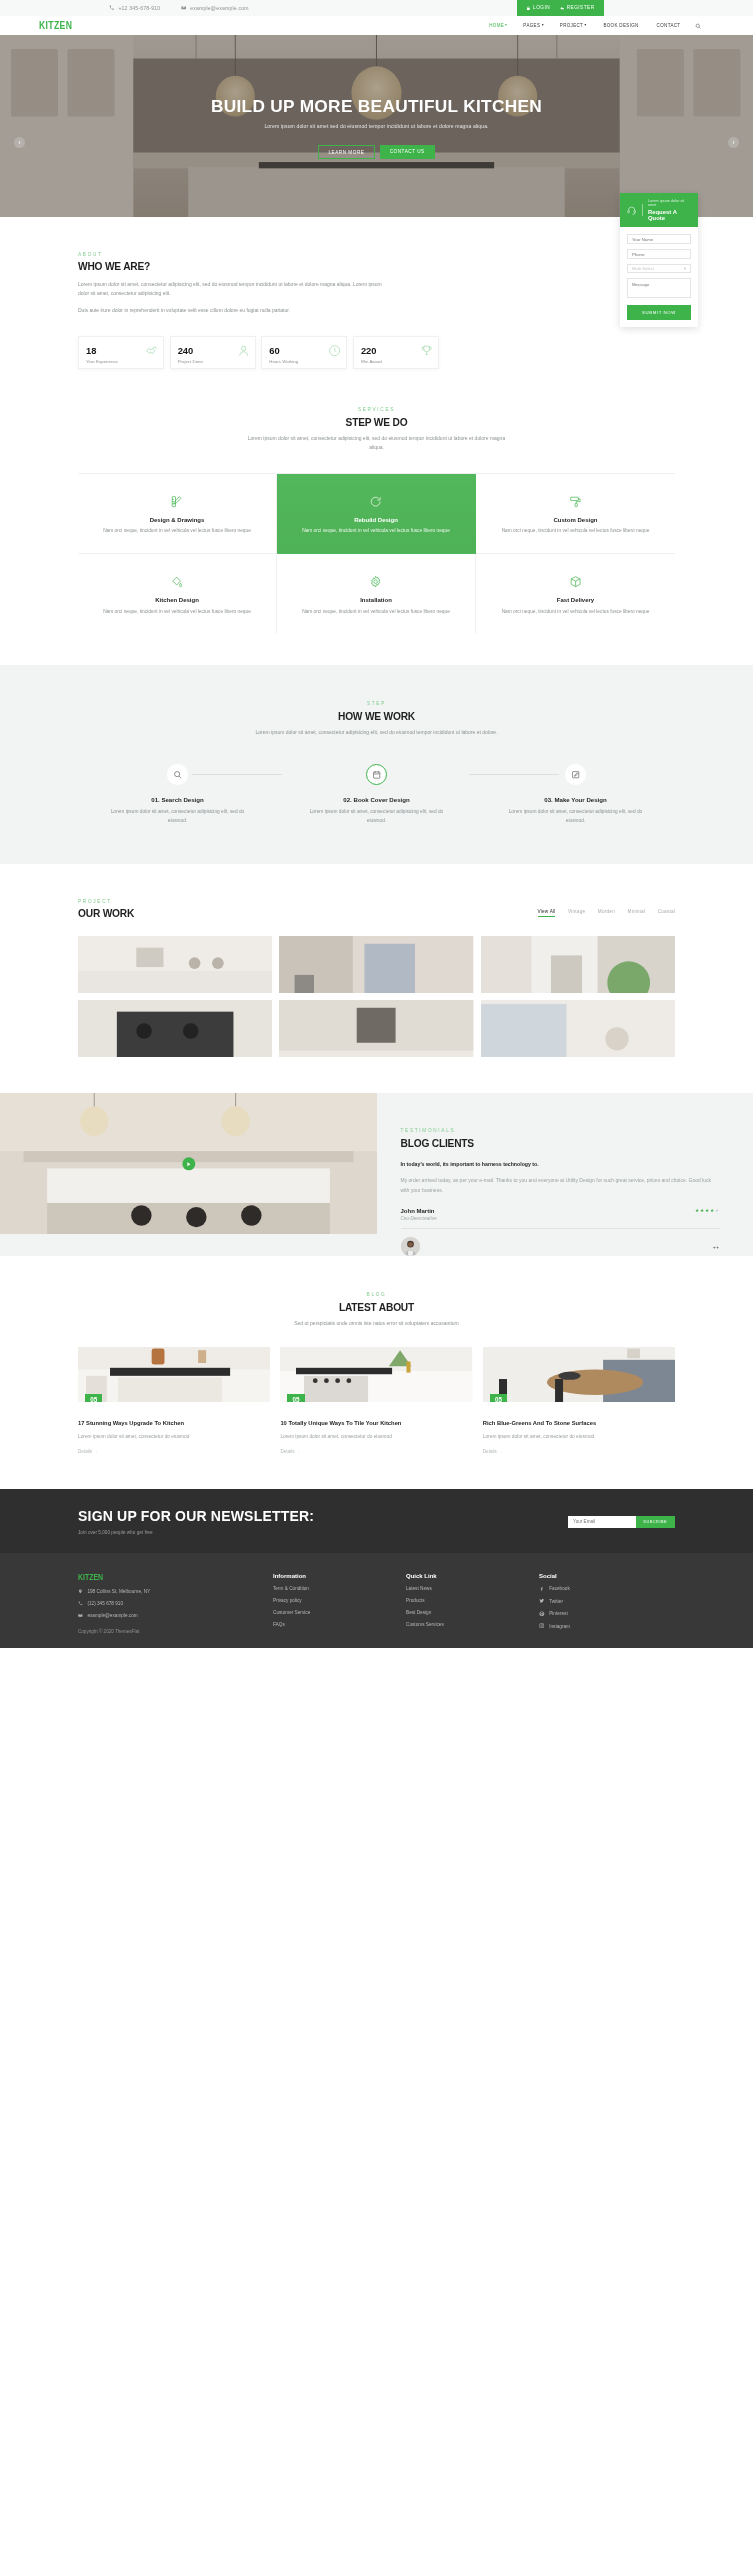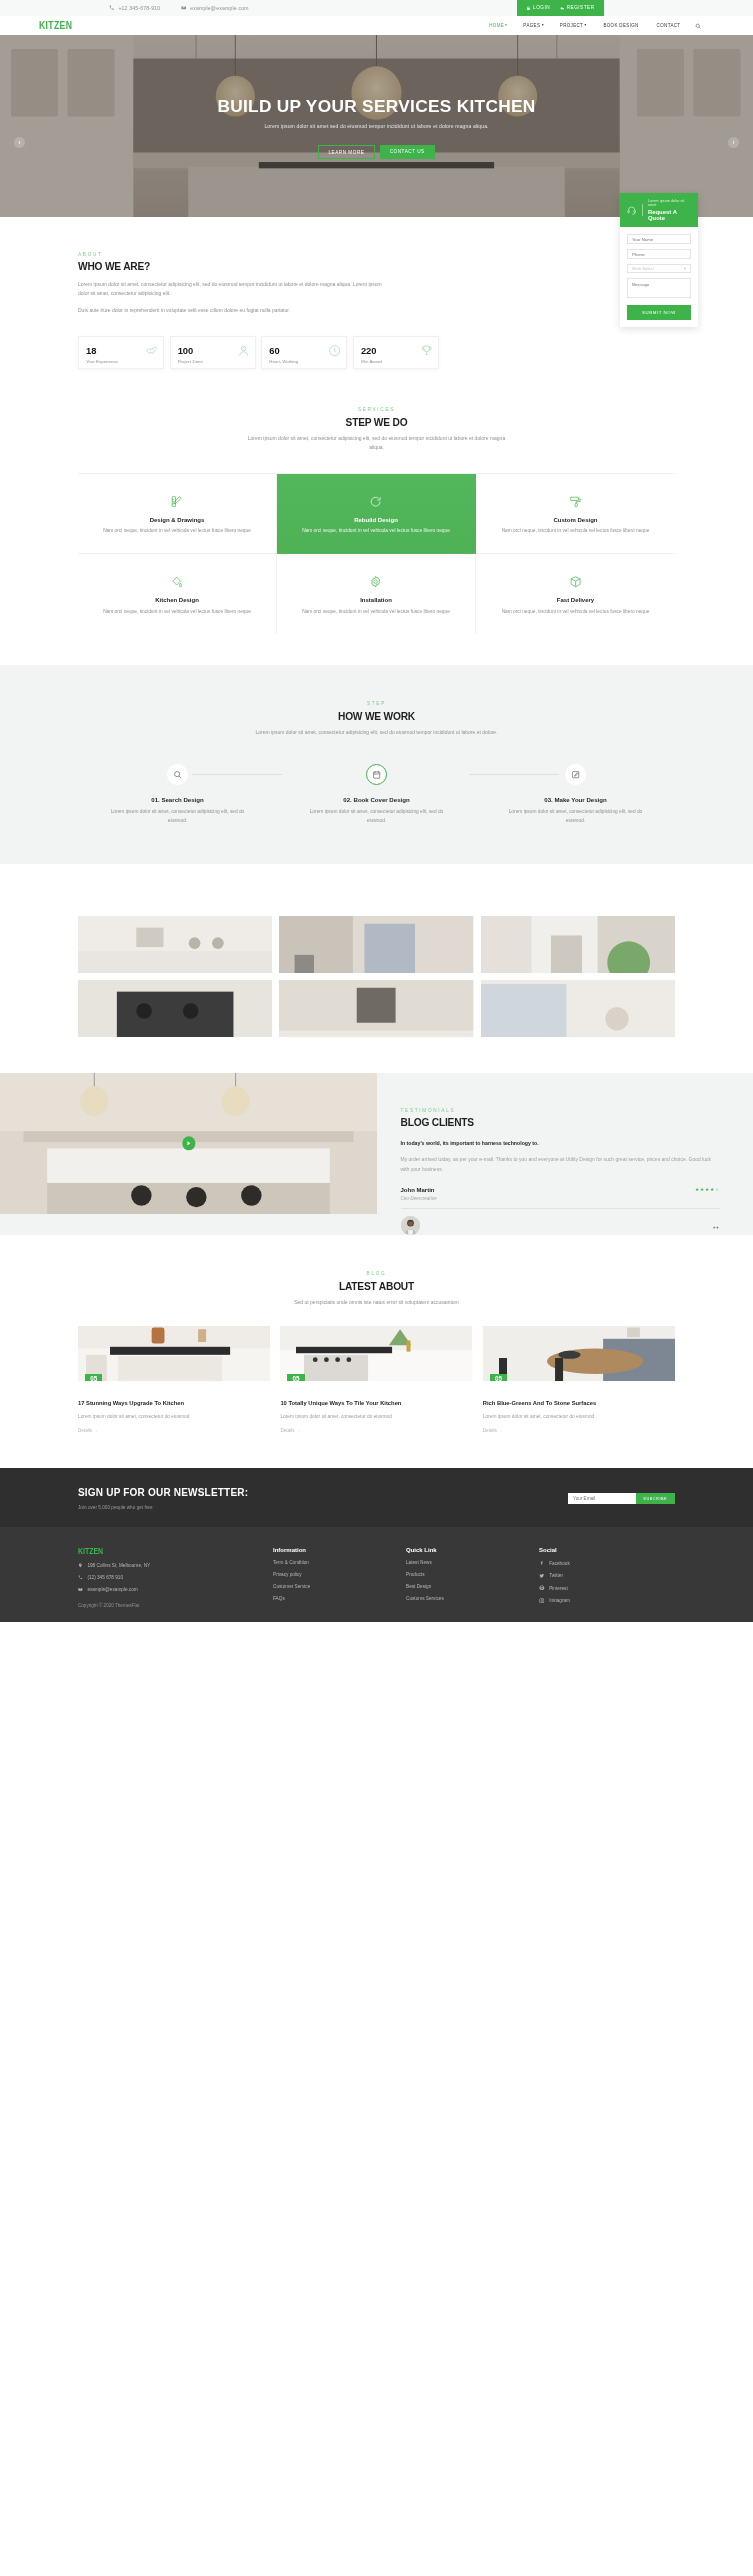--- a/index.html
+++ b/index.html
@@ -155,21 +155,21 @@
   .bdate { position:absolute; left:7px; bottom:-12.6px; width:17.3px; height:20.4px; background:#3db34a;
            color:#fff; text-align:center; padding-top:2.4px; }
   .bdate .d { font-size:6.3px; font-weight:bold; line-height:1.1; }
   .btitle { font-size:5.8px; font-weight:bold; color:#1f1f1f; line-height:1.45; margin-top:17.3px; }
   .bexc { font-size:4.8px; color:#9a9f9f; line-height:1.8; margin-top:5.5px; }
   .bmore { font-size:4.6px; color:#b4b9b9; margin-top:7px; }
 
   
   .news { background:#2f2f2f; padding:19px 0 17.3px; }
   .news-inner { width:597px; margin:0 auto; display:flex; align-items:center; }
-  .news-title { font-size:10px; font-weight:bold; color:#fff; letter-spacing:0.2px; }
+  .news-title { font-size:14px; font-weight:bold; color:#fff; letter-spacing:0.2px; }
   .news-sub { font-size:4.7px; color:#9a9a9a; margin-top:6.3px; }
   .news-form { margin-left:auto; display:flex; }
   .news-input { width:68px; height:11.8px; border:0; background:#fff; font-size:4.6px; color:#8b8b8b;
                 padding:0 5.5px; font-family:"Liberation Sans", sans-serif; outline:none;}
   .news-btn { height:11.8px; background:#3db34a; color:#fff; border:0; font-size:3.9px; letter-spacing:0.5px;
               padding:0 7.8px; font-family:"Liberation Sans", sans-serif;}
 
   
   .footer { background:#383838; padding:20.4px 0 14px; }
   .foot-inner { width:597px; margin:0 auto; display:flex; }
@@ -289,21 +289,21 @@
       <ellipse cx="660" cy="78" rx="25" ry="26" fill="url(#lampg)" opacity=".92"></ellipse>
       <line x1="480" y1="0" x2="480" y2="44" stroke="#6a6257" stroke-width="1"></line>
       <ellipse cx="480" cy="74" rx="32" ry="34" fill="url(#lampg)" opacity=".95"></ellipse>
     </g>
     <rect x="330" y="162" width="300" height="8" fill="#4a4641"></rect>
   </svg>
   <div class="hero-overlay"></div>
   <div class="hero-arrow left">‹</div>
   <div class="hero-arrow right">›</div>
   <div class="hero-content">
-    <div class="hero-title">BUILD UP YOUR SERVICES KITCHEN</div>
+    <div class="hero-title">BUILD UP MORE BEAUTIFUL KITCHEN</div>
     <div class="hero-sub">Lorem ipsum dolor sit amet sed do eiusmod tempor incididunt ut labore et dolore magna aliqua.</div>
     <div class="hero-btns">
       <div class="btn-outline">LEARN MORE</div>
       <div class="btn-solid">CONTACT US</div>
     </div>
   </div>
 </div>
 
 <div class="quote">
   <div class="quote-head">
@@ -344,21 +344,21 @@
     <div class="counters">
       <div class="counter">
         <div class="num">18</div>
         <div class="lab">Year Experience</div>
         <svg class="ci" viewBox="0 0 24 24">
             <path d="M3 12l4-4 4 3 3-3 4 4-4 5-3-2-3 2-5-5z"></path>
             <path d="M14 8l4-3 3 4"></path>
           </svg>
       </div>
       <div class="counter">
-        <div class="num">100</div>
+        <div class="num">240</div>
         <div class="lab">Project Done</div>
         <svg class="ci" viewBox="0 0 24 24">
             <circle cx="12" cy="8" r="4"></circle>
             <path d="M5 21c0-4 3-7 7-7s7 3 7 7"></path>
           </svg>
       </div>
       <div class="counter">
         <div class="num">60</div>
         <div class="lab">Hours Working</div>
         <svg class="ci" viewBox="0 0 24 24">
@@ -490,20 +490,33 @@
         </div>
         <div class="step-name">03. Make Your Design</div>
         <div class="step-txt">Lorem ipsum dolor sit amet, consectetur adipisicing elit, sed do eiusmod.</div>
       </div>
     </div>
   </div>
 </div>
 
 <div class="project">
   <div class="wrap">
+    <div class="proj-head">
+      <div>
+        <div class="sec-sub">PROJECT</div>
+        <div class="sec-title">OUR WORK</div>
+      </div>
+      <div class="proj-filters">
+        <div class="pf active">View All</div>
+        <div class="pf">Vintage</div>
+        <div class="pf">Morden</div>
+        <div class="pf">Minimal</div>
+        <div class="pf">Coastal</div>
+      </div>
+    </div>
 
     <div class="proj-grid">
       <div class="proj-item">
         <svg class="kimg" viewBox="0 0 100 72" preserveAspectRatio="none">
           <rect width="100" height="72" fill="#e9e6e1"></rect>
             <rect y="44" width="100" height="28" fill="#d7d2ca"></rect>
           <rect x="10" y="34" width="80" height="12" fill="#f2f0ec"></rect>
             <rect x="22" y="48" width="56" height="18" fill="#e2ded7"></rect>
           <rect x="0" y="0" width="100" height="18" fill="#efece7"></rect>
             <rect x="30" y="6" width="14" height="10" fill="#cfcac2"></rect>

